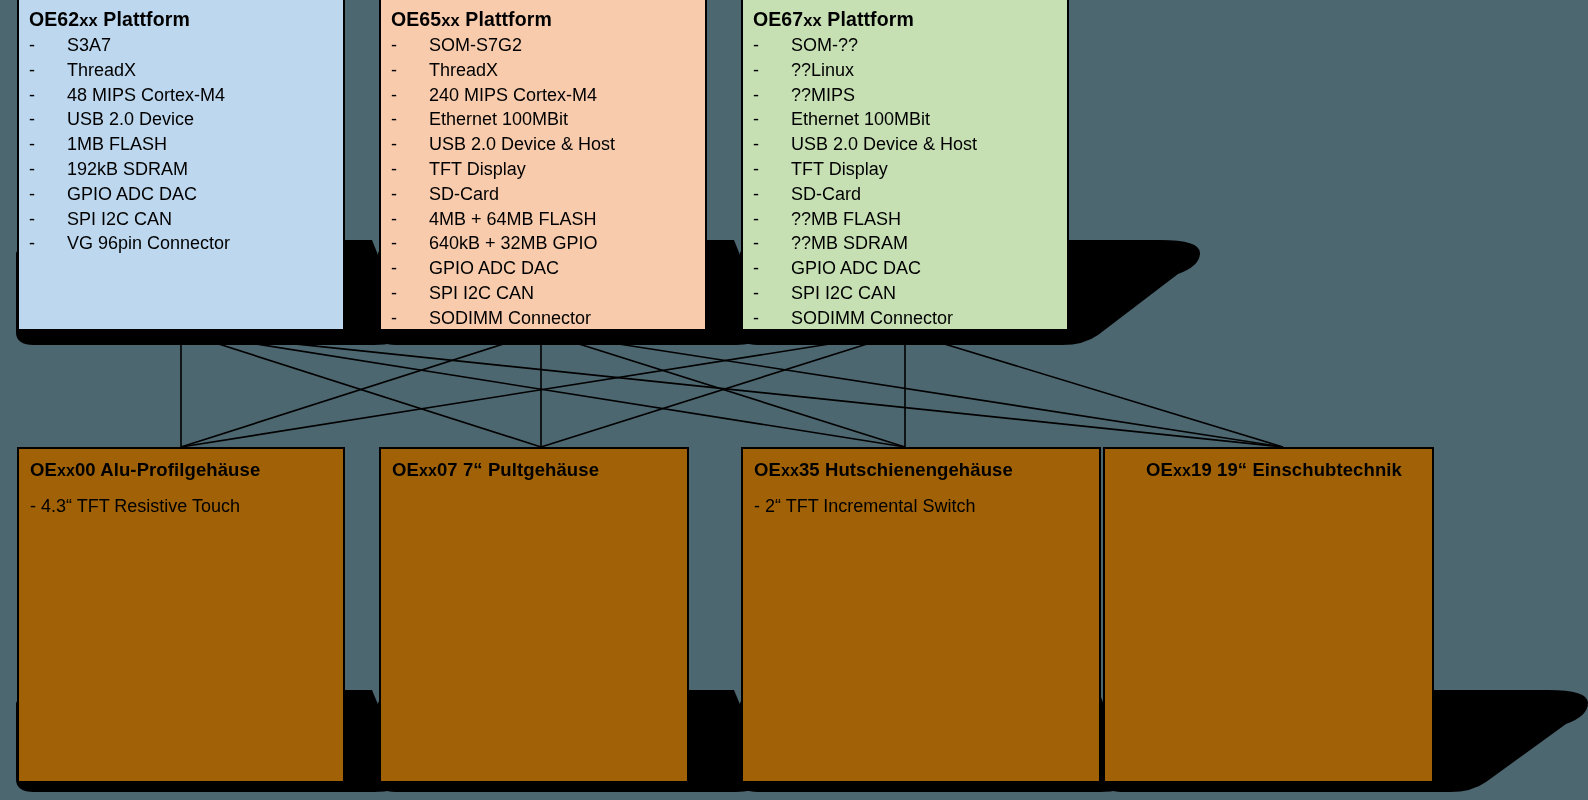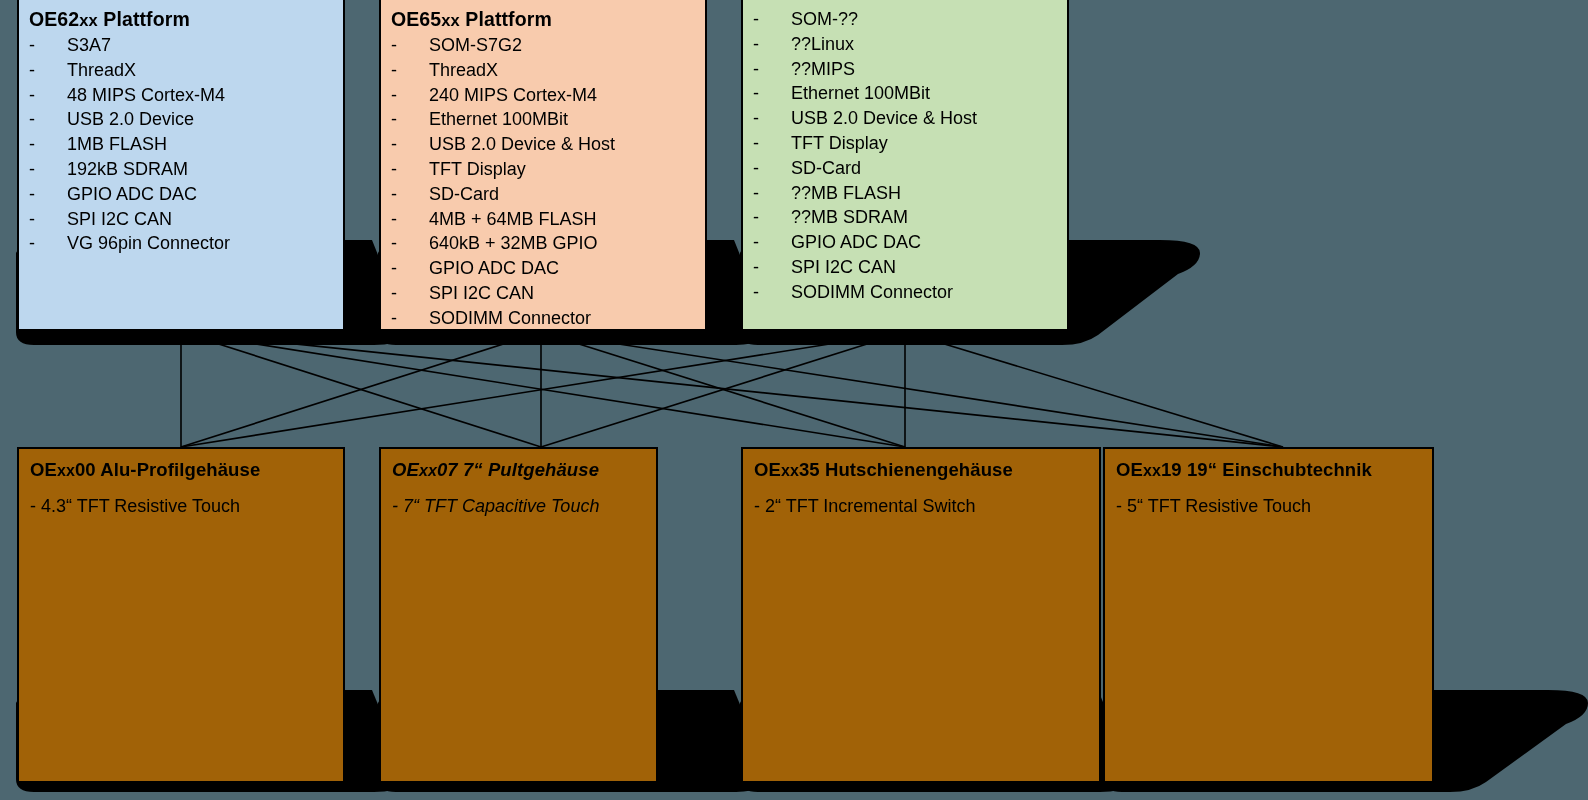--- a/index.html
+++ b/index.html
@@ -230,20 +230,23 @@
           <span>SPI I2C CAN</span>
         </li>
         <li>
           <span class="dash">-</span>
           <span>SODIMM Connector</span>
         </li>
       </ul>
   </div>
 
   <div class="card platform-card green" style="left:741px; top:-2px; width:328px; height:333px;">
+    <div class="card-title">
+      <span>OE67</span><span class="xx">xx</span><span> Plattform</span>
+    </div>
     <ul class="spec-list">
         <li>
           <span class="dash">-</span>
           <span>SOM-??</span>
         </li>
         <li>
           <span class="dash">-</span>
           <span>??Linux</span>
         </li>
         <li>
@@ -289,34 +292,32 @@
       </ul>
   </div>
 
   <div class="card enclosure-card" style="left:17px; top:447px; width:328px; height:336px;">
     <div class="enclosure-title">
       <span>OE</span><span class="xx">xx</span><span>00 Alu-Profilgehäuse</span>
     </div>
     <div class="enclosure-sub">- 4.3“ TFT Resistive Touch</div>
   </div>
 
-  <div class="card enclosure-card" style="left:379px; top:447px; width:279px; height:336px;font-style:italic;">
+  <div class="card enclosure-card" style="left:379px; top:447px; width:310px; height:336px;">
     <div class="enclosure-title">
       <span>OE</span><span class="xx">xx</span><span>07 7“ Pultgehäuse</span>
     </div>
-    <div class="enclosure-sub">- 7“ TFT Capacitive Touch</div>
   </div>
 
   <div class="card enclosure-card" style="left:741px; top:447px; width:360px; height:336px;">
     <div class="enclosure-title">
       <span>OE</span><span class="xx">xx</span><span>35 Hutschienengehäuse</span>
     </div>
     <div class="enclosure-sub">- 2“ TFT Incremental Switch</div>
   </div>
 
-  <div class="card enclosure-card" style="left:1103px; top:447px; width:331px; height:336px;">
+  <div class="card enclosure-card" style="left:1103px; top:447px; width:331px; height:336px;text-align:center;">
     <div class="enclosure-title">
       <span>OE</span><span class="xx">xx</span><span>19 19“ Einschubtechnik</span>
     </div>
-    <div class="enclosure-sub">- 5“ TFT Resistive Touch</div>
   </div>
 
 </div>
 
 </body></html>

